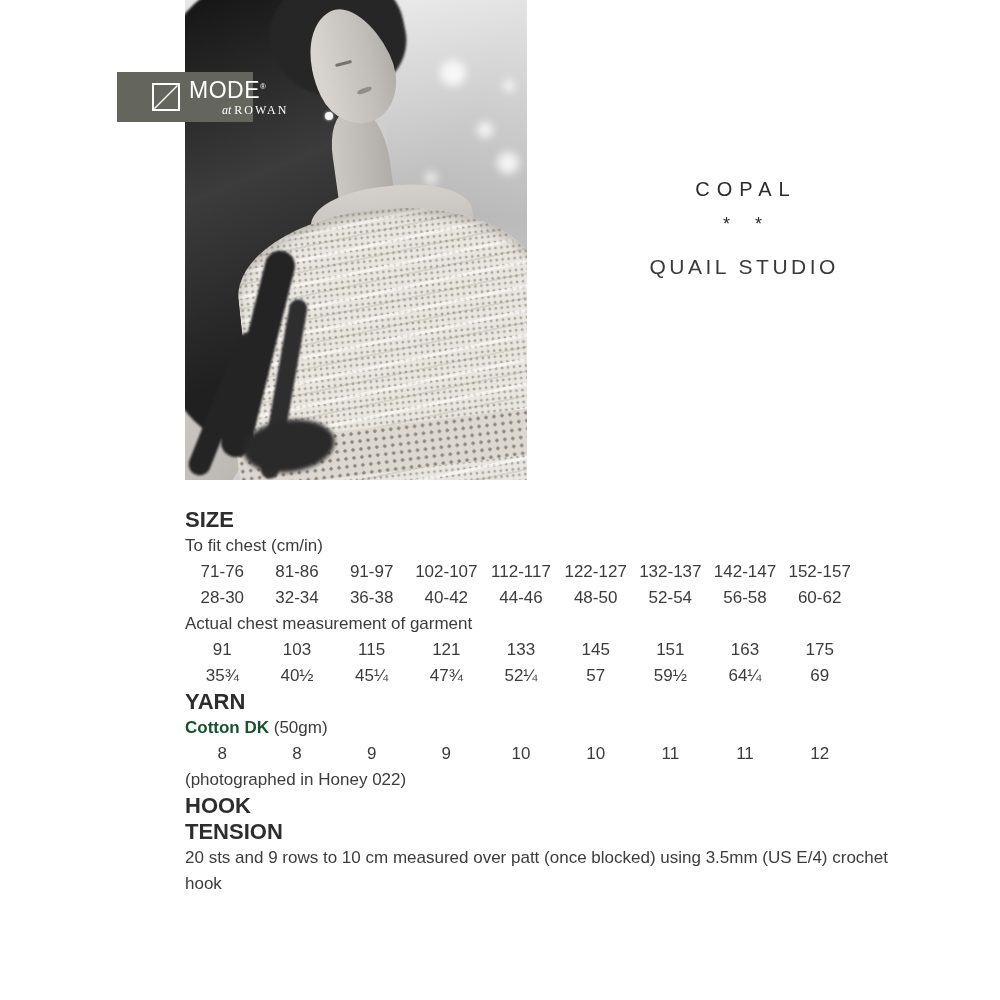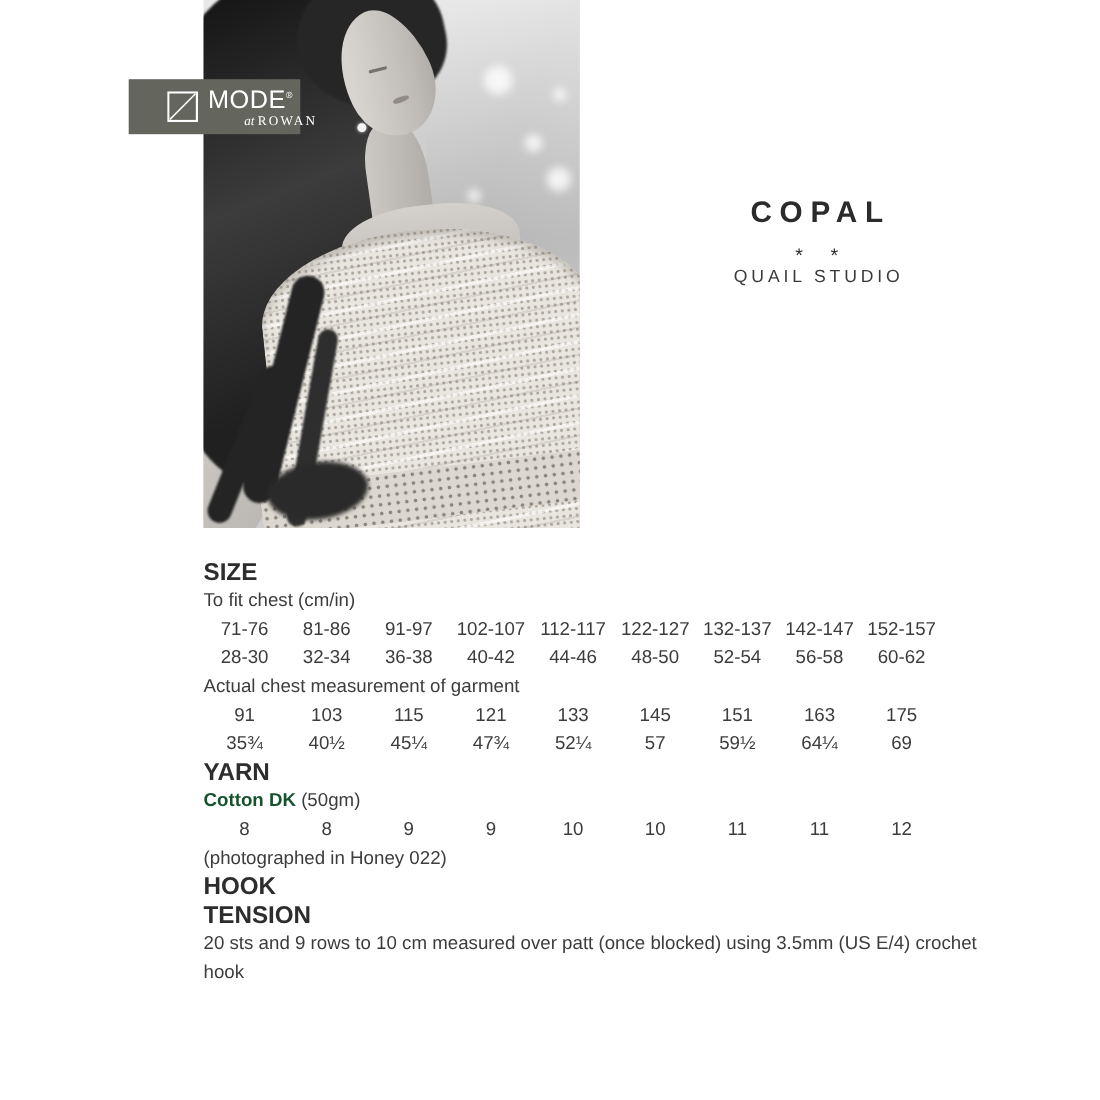--- a/index.html
+++ b/index.html
@@ -84,37 +84,37 @@
   .lips { position: absolute; left: 172px; top: 88px; width: 15px; height: 5px; background: #918c88; border-radius: 40%; transform: rotate(-20deg); }
   .earring { position: absolute; left: 140px; top: 112px; width: 8px; height: 8px; background: #f5f5f5; border-radius: 50%; box-shadow: 0 0 3px rgba(255,255,255,0.9); }
   .strand { position: absolute; background: #242424; filter: blur(1px); }
   .s1 { left: 58px; top: 248px; width: 30px; height: 212px; border-radius: 15px; transform: rotate(14deg); }
   .s2 { left: 90px; top: 298px; width: 18px; height: 182px; border-radius: 9px;  transform: rotate(10deg); background: #2e2e2e; }
   .s3 { left: 28px; top: 328px; width: 22px; height: 152px; border-radius: 11px; transform: rotate(22deg); }
   .s4 { left: 58px; top: 420px; width: 92px; height: 52px;  border-radius: 50%;  transform: rotate(-8deg); background: #2a2a2a; filter: blur(2px); }
 
   
   .logo-badge {
-    position: absolute; left: 117px; top: 72px; width: 156px; height: 50px;
+    position: absolute; left: 117px; top: 72px; width: 136px; height: 50px;
     background: #64655c; display: flex; align-items: center;
     padding-left: 35px; gap: 9px;
   }
   .logo-square { display: inline-flex; flex: 0 0 auto; }
   .logo-text { display: flex; flex-direction: column; line-height: 1; }
   .logo-brand { color: #ffffff; font-size: 23px; letter-spacing: 0.5px; font-weight: 400; }
   .logo-brand sup { font-size: 8px; vertical-align: super; }
   .logo-sub { color: #ffffff; font-family: "Liberation Serif", serif; font-size: 12px; margin-top: 2px; letter-spacing: 1px; margin-left: 33px; }
   .logo-sub .at { font-style: italic; letter-spacing: 0; margin-right: 3px; }
   .logo-sub .rowan { letter-spacing: 2px; }
 
   
   .title-block { position: absolute; left: 625px; top: 178px; width: 235px; text-align: center; color: #2b2b2b; }
-  .pattern-title { font-size: 27px; font-weight: 700; letter-spacing: 7px; padding-left: 7px; }
+  .pattern-title { font-size: 20px; font-weight: 400; letter-spacing: 7px; padding-left: 7px; }
   .difficulty { margin-top: 13px; font-size: 18px; letter-spacing: 10px; padding-left: 10px; color: #2b2b2b; }
-  .designer { font-size: 16px; letter-spacing: 3.5px; padding-left: 3.5px; color: #3a3a3a; }
+  .designer { margin-top: 20px; font-size: 21px; letter-spacing: 3.5px; padding-left: 3.5px; color: #3a3a3a; }
 
   
   .content { position: absolute; left: 185px; top: 507px; width: 712px; font-size: 17px; line-height: 26px; color: #3c3c3c; }
   .content h3 { margin: 0; font-size: 22px; line-height: 26px; font-weight: bold; color: #2d2d2d; }
   .content p { margin: 0; }
   .row9 { display: grid; grid-template-columns: repeat(9, 1fr); width: 672px; }
   .row9 .cell { text-align: center; }
   .gap-lg { margin-top: 31px; }
   .gap { margin-top: 27px; }
   .gap-sm { margin-top: 26px; }

